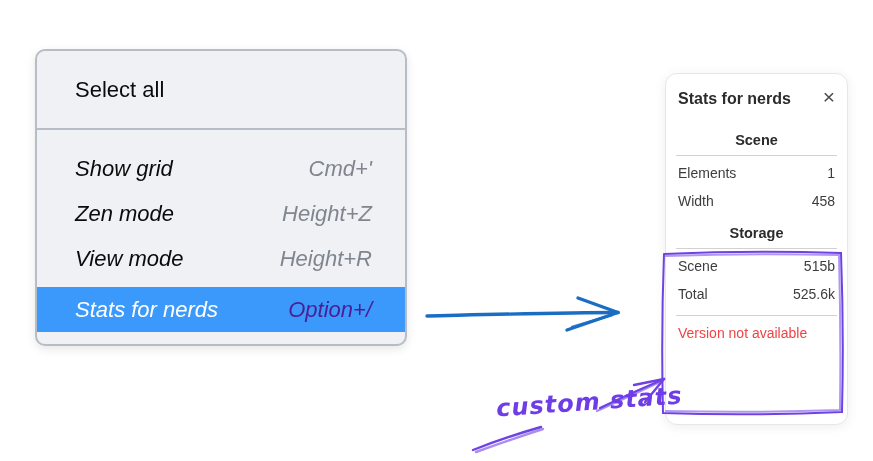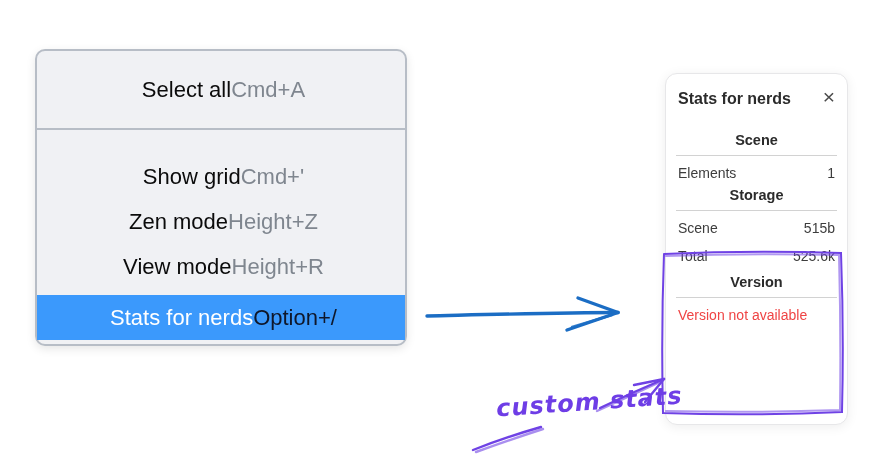--- a/index.html
+++ b/index.html
@@ -9,51 +9,51 @@
   }
 
   
   .menu{
     position:absolute;left:35px;top:49px;width:372px;height:297px;
     background:#f0f1f4;border:2px solid #b7bdc6;border-radius:10px;
     box-sizing:border-box;font-size:22px;color:#0b0b0b;
     box-shadow:0 3px 10px rgba(0,0,0,0.10);
   }
   .menu-row{
-    display:flex;justify-content:center;align-items:center;
+    display:flex;justify-content:space-between;align-items:center;
     padding:0 33px 0 38px;height:45px;box-sizing:border-box;
   }
   .menu-row.first{height:77px;}
   .menu-divider{border-top:2px solid #b7bdc6;margin:0;}
-  .menu-group{padding-top:24px;}
+  .menu-group{padding-top:16px;font-style:italic;}
   .shortcut{color:#7f868f;}
   .menu-row.selected{
     background:#3b99fc;color:#ffffff;margin-top:6px;
   }
-  .menu-row.selected .shortcut{color:#0f172a;}
+  .menu-row.selected .shortcut{color:#4c1d95;}
 
   
   .panel{
     position:absolute;left:665px;top:73px;width:183px;height:352px;
     background:#ffffff;border:1px solid #e7e7e9;border-radius:12px;
     box-sizing:border-box;padding:14px 12px 10px;
     font-size:14px;color:#3d3d3d;
     box-shadow:0 2px 12px rgba(0,0,0,0.07);
   }
   .panel-header{display:flex;justify-content:space-between;align-items:flex-start;}
   .panel-title{font-weight:bold;font-size:16px;color:#2b2b2b;line-height:22px;}
   .close-btn{
     font-size:21px;line-height:18px;color:#4a4a4a;cursor:pointer;
     background:none;border:none;padding:0;margin:0;font-family:inherit;
   }
   .section-heading{
     text-align:center;font-weight:bold;font-size:14.5px;color:#2b2b2b;
   }
   .mt-scene{margin-top:22px;}
-  .mt-storage{}
+  .mt-storage{margin-top:10px;}
   .mt-version{margin-top:4px;}
   .rule{border:none;border-top:1px solid #d2d2d2;margin:7px -2px 3px;}
   .stat-row{display:flex;justify-content:space-between;line-height:28px;}
   .stat-label{color:#3d3d3d;}
   .stat-value{color:#3d3d3d;}
   .version-note{line-height:28px;color:#ef4444;}
 
   
   .overlay{
     position:absolute;left:0;top:0;width:873px;height:461px;
@@ -65,21 +65,20 @@
     font-size:24px;color:#6e3de6;transform:rotate(-4deg);letter-spacing:1px;
     white-space:nowrap;
   }
 </style>
 </head>
 <body>
 
 <div class="menu">
   <div class="menu-row first">
     <span>Select all</span>
-    <span class="shortcut">Cmd+A</span>
   </div>
   <div class="menu-divider"></div>
   <div class="menu-group">
     <div class="menu-row">
       <span>Show grid</span>
       <span class="shortcut">Cmd+'</span>
     </div>
     <div class="menu-row">
       <span>Zen mode</span>
       <span class="shortcut">Height+Z</span>
@@ -100,33 +99,36 @@
     <span class="panel-title">Stats for nerds</span>
     <button class="close-btn">×</button>
   </div>
 
   <div class="section-heading mt-scene">Scene</div>
   <hr class="rule">
   <div class="stat-row">
     <span class="stat-label">Elements</span>
     <span class="stat-value">1</span>
   </div>
+  <div class="stat-row">
+    <span class="stat-label">Width</span>
+    <span class="stat-value">458</span>
+  </div>
 
   <div class="section-heading mt-storage">Storage</div>
   <hr class="rule">
   <div class="stat-row">
     <span class="stat-label">Scene</span>
     <span class="stat-value">515b</span>
   </div>
   <div class="stat-row">
     <span class="stat-label">Total</span>
     <span class="stat-value">525.6k</span>
   </div>
 
-  <div class="section-heading mt-version">Version</div>
   <hr class="rule">
   <div class="version-note">Version not available</div>
 </div>
 
 <svg class="overlay" viewBox="0 0 873 461">
 
   <g stroke="#1b6dc4" stroke-width="3.4" fill="none" stroke-linecap="round">
     <path d="M427 316 C 490 314.5, 560 312.5, 618 312.5"></path>
     <path d="M618 312.5 L 578 298"></path>
     <path d="M618 312.5 L 567 330"></path>

